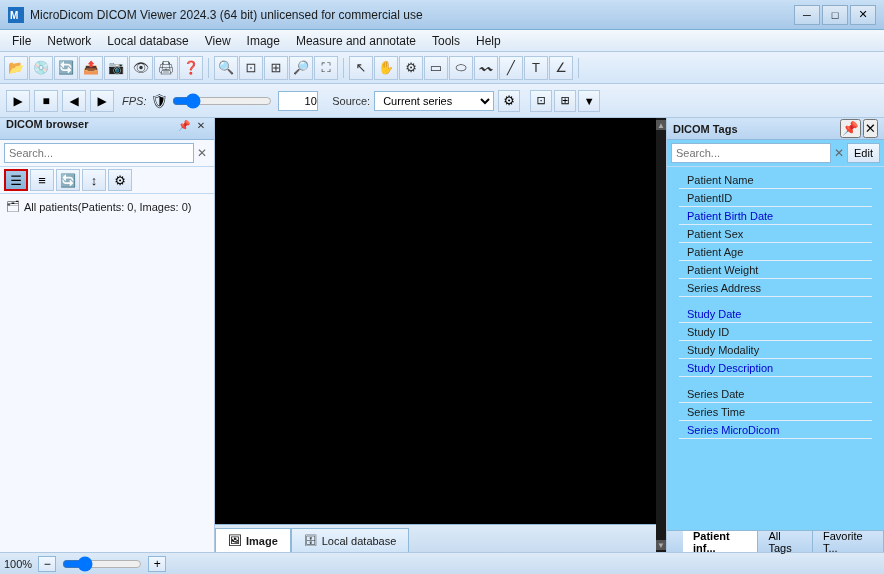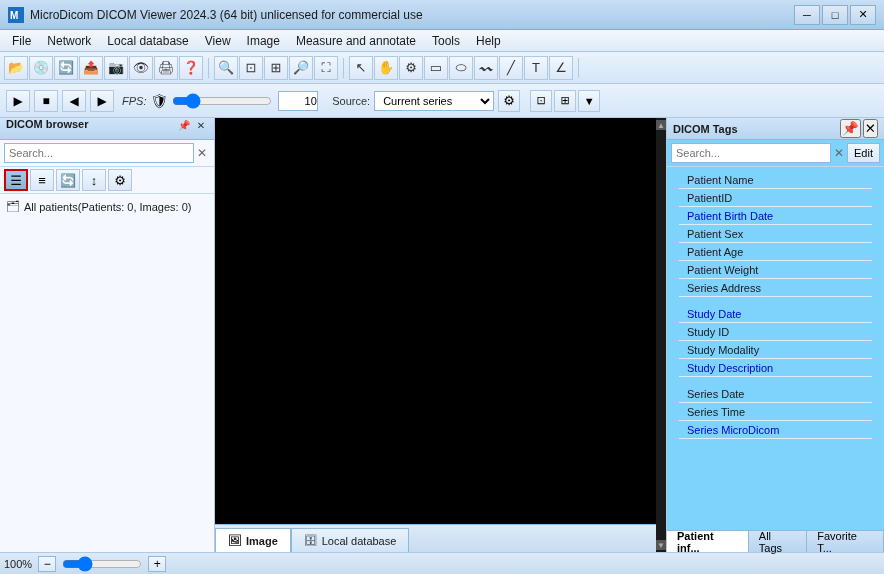--- a/index.html
+++ b/index.html
@@ -326,20 +326,21 @@
       white-space: nowrap;
     }
     .tag-spacer { height: 8px; }
 
     #tags-footer {
       height: 22px;
       background: linear-gradient(to bottom, #d0e4f8, #b8d4f0);
       border-top: 1px solid #90b8d8;
       display: flex;
       align-items: center;
+      padding-left: 16px;
     }
     .tags-footer-tab {
       height: 100%;
       padding: 0 10px;
       display: flex; align-items: center;
       font-size: 11px;
       cursor: pointer;
       border-right: 1px solid #90b8d8;
     }
     .tags-footer-tab.active { background: white; font-weight: bold; }

